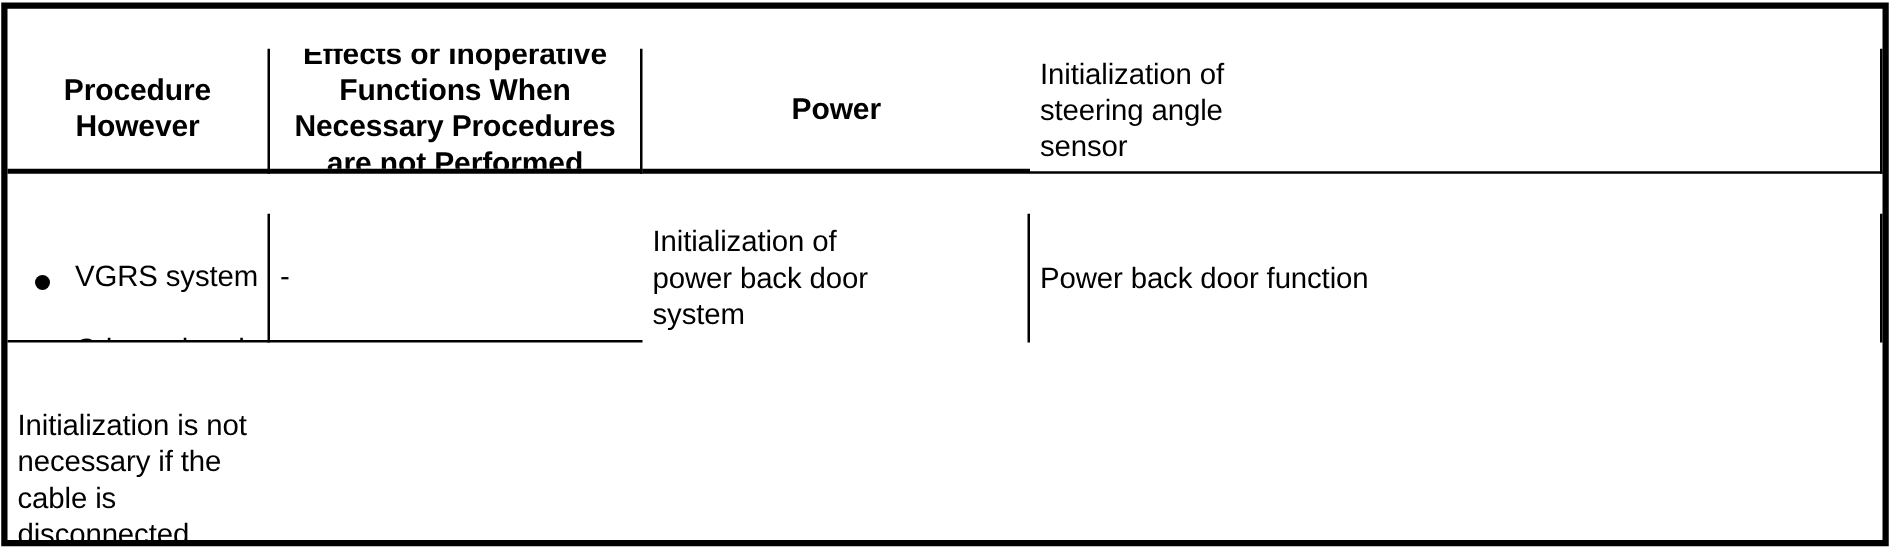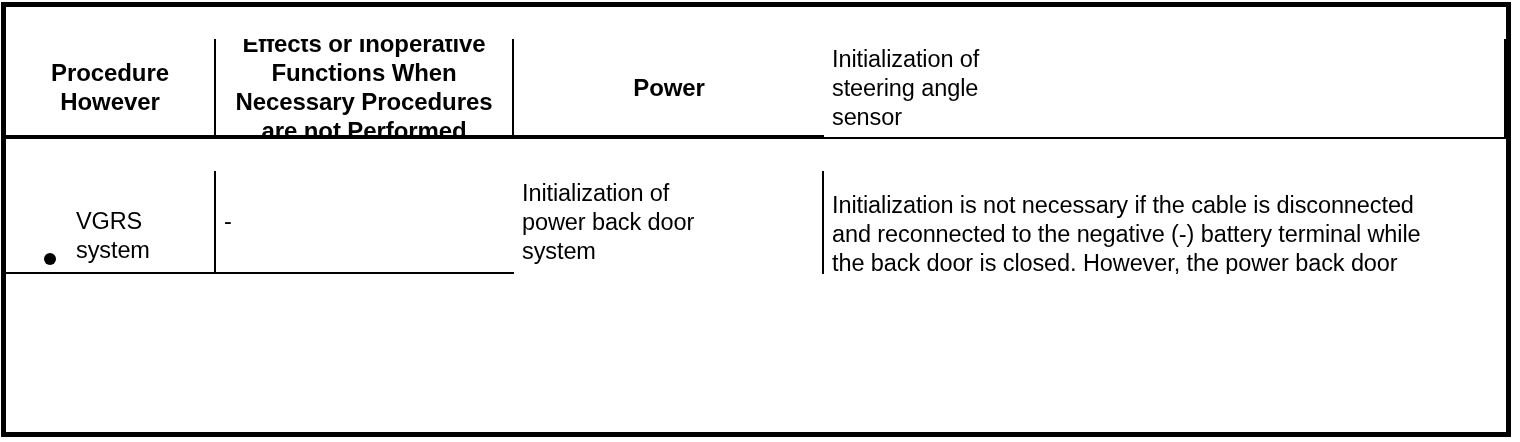--- a/index.html
+++ b/index.html
@@ -58,22 +58,21 @@
 
   
   .effects-cell { padding-top: 7px; }
   .effects-list {
     list-style: none;
     margin: 0;
     padding: 0;
   }
   .effects-list li {
     display: flex;
-    align-items: flex-end;
-    padding-left: 16px;
+    align-items: center;
   }
   .bullet-box {
     flex: 0 0 54px;
     display: flex;
     box-sizing: border-box;
     padding-left: 22px;
   }
   .bullet-dot {
     width: 12px;
     height: 12px;
@@ -115,20 +114,21 @@
 cannot operate
 properly</span>
         </li>
       </ul>
     </div>
     <div class="cell pad-l row-border">-</div>
 
     <div class="cell pad-l v-border">Initialization of
 power back door
 system</div>
+    <div class="cell pad-l v-border">Power back door function</div>
     <div class="cell pad-l top-align notes-par">Initialization is not necessary if the cable is disconnected
 and reconnected to the negative (-) battery terminal while
 the back door is closed. However, the power back door
 system will not operate if the back door is not unlocked after
 the cable is reconnected.</div>
 
   </div>
 </div>
 
 </body></html>

